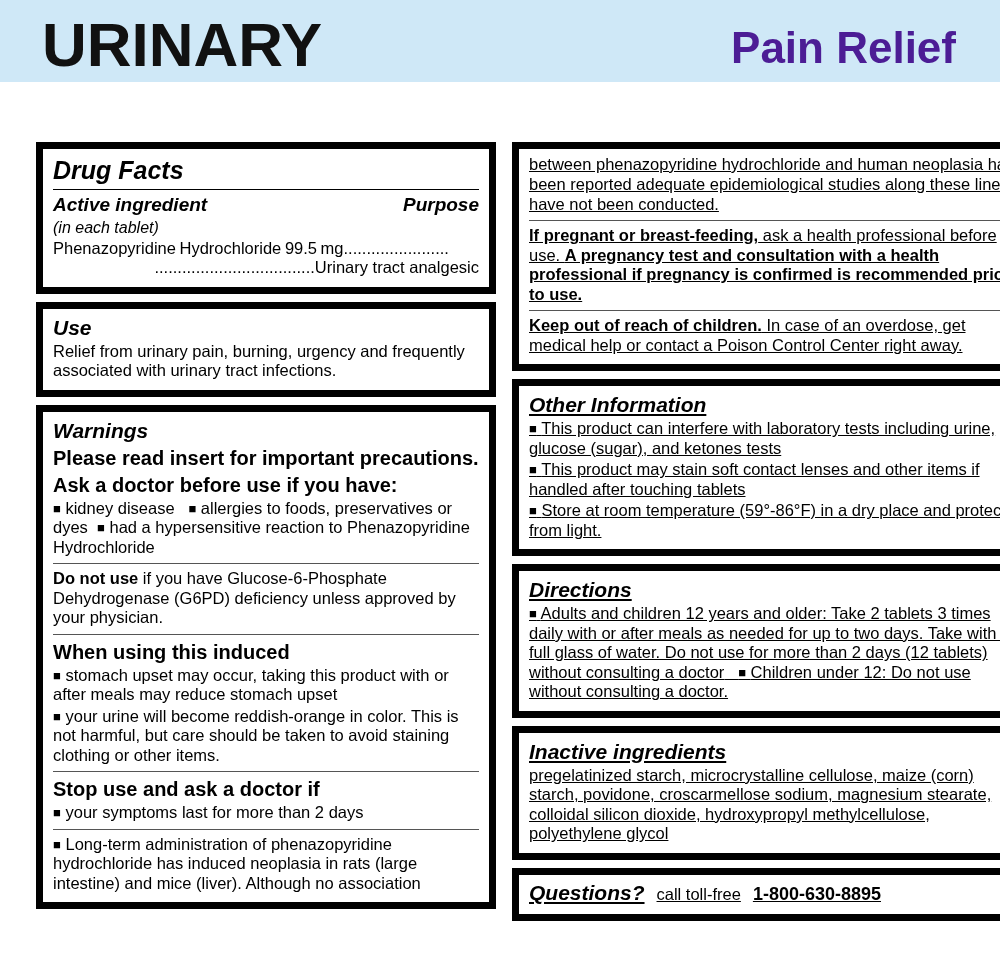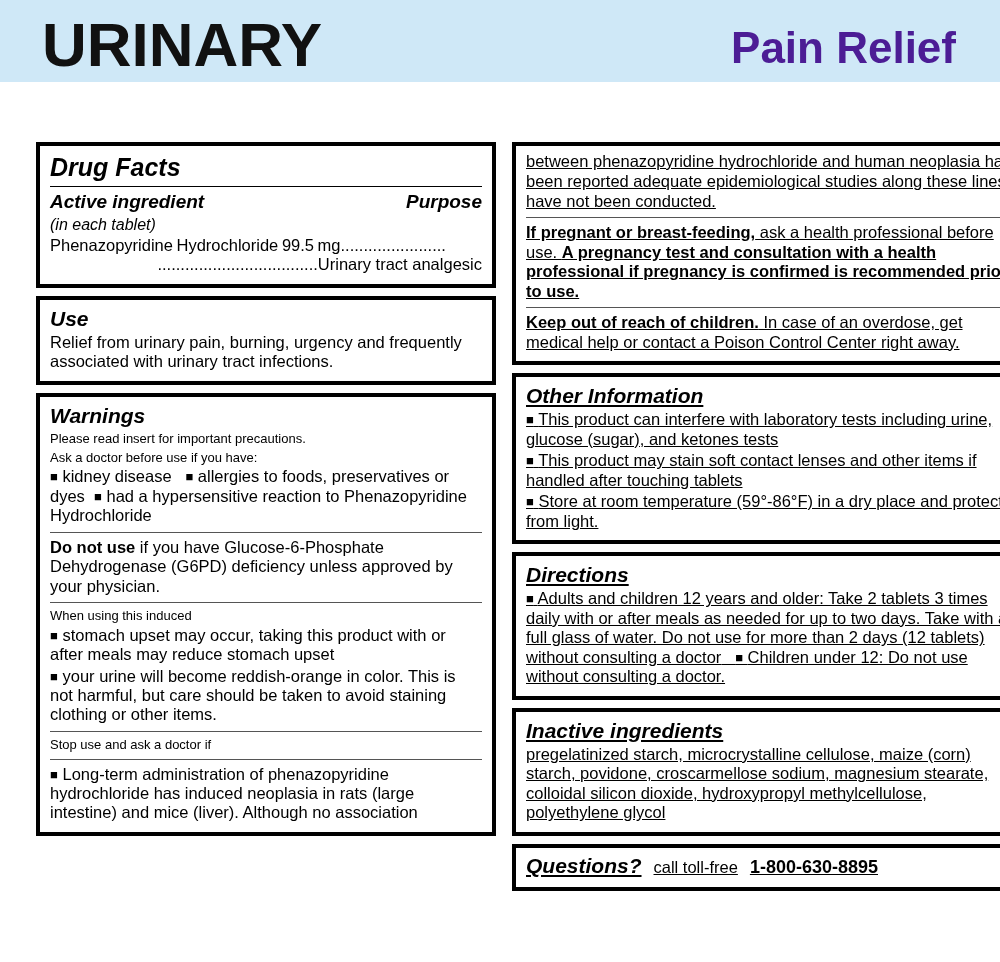--- a/index.html
+++ b/index.html
@@ -58,21 +58,21 @@
   }
   .col-right {
     position: absolute;
     left: 512px;
     top: 142px;
     width: 520px;
     text-decoration: underline;
   }
 
   .panel {
-    border: 4px solid #000000;
+    border: 7px solid #000000;
     background: #fff;
     box-sizing: border-box;
     padding: 6px 10px 9px 10px;
     margin-bottom: 8px;
   }
 
   .title-drug-facts {
     font-size: 25px;
     font-weight: bold;
     font-style: italic;
@@ -117,22 +117,22 @@
     line-height: 1.18;
   }
   .sec-head {
     font-size: 21px;
     font-weight: bold;
     font-style: italic;
     line-height: 1.2;
     margin-bottom: 2px;
   }
   .bold-line {
-    font-size: 13px;
-    font-weight: normal;
+    font-size: 20px;
+    font-weight: bold;
     line-height: 1.2;
     margin-top: 3px;
   }
   .bullet-line {
     font-size: 16.5px;
     line-height: 1.18;
     margin-top: 2px;
   }
   .bull { font-size: 13px; vertical-align: 1px; }
   .mix { font-size: 16.5px; line-height: 1.18; margin-top: 3px; }
@@ -210,20 +210,24 @@
         <span class="bull">■</span>
         <span>stomach upset may occur, taking this product with or after meals may reduce stomach upset</span>
       </div>
       <div class="bullet-line">
         <span class="bull">■</span>
         <span>your urine will become reddish-orange in color. This is not harmful, but care should be taken to avoid staining clothing or other items.</span>
       </div>
 
       <div class="rule-thin"></div>
       <div class="bold-line">Stop use and ask a doctor if</div>
+      <div class="bullet-line">
+        <span class="bull">■</span>
+        <span>your symptoms last for more than 2 days</span>
+      </div>
 
       <div class="rule-thin"></div>
       <div class="bullet-line">
         <span class="bull">■</span>
         <span>Long-term administration of phenazopyridine hydrochloride has induced neoplasia in rats (large intestine) and mice (liver). Although no association</span>
       </div>
     </div>
 
   </div>
 

